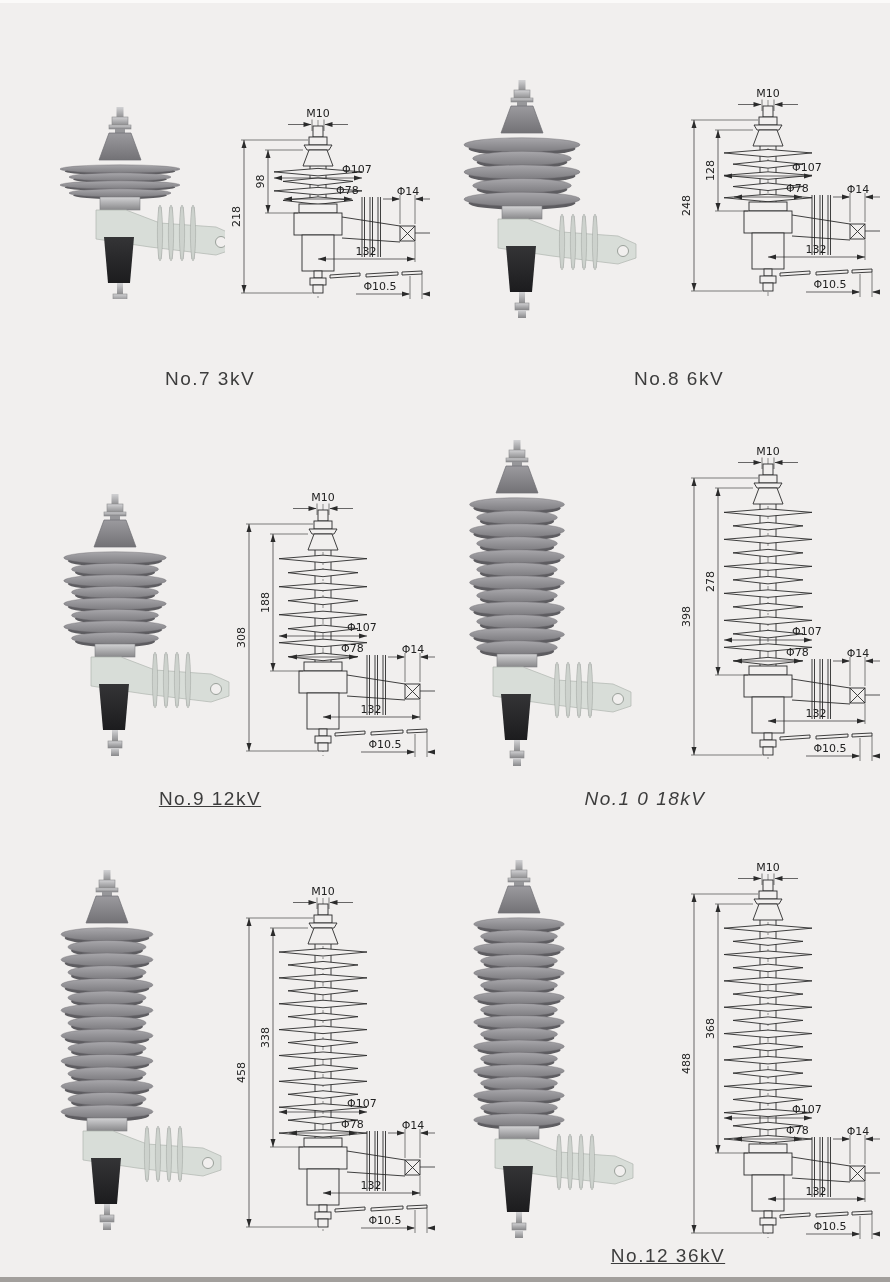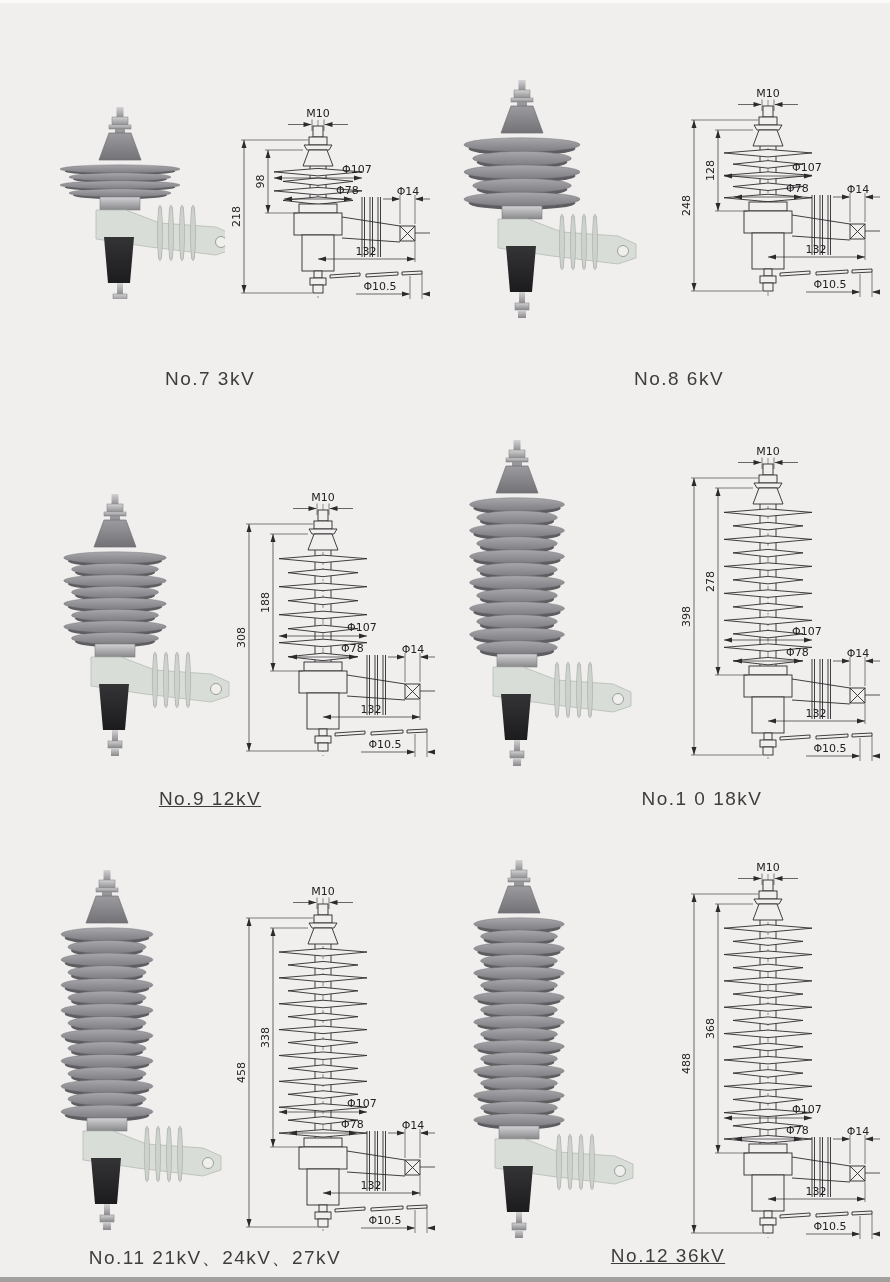--- a/index.html
+++ b/index.html
@@ -585,21 +585,21 @@
         <polygon points="16,34 13.5,42 18.5,42" fill="#2b2b2b"></polygon>
         <polygon points="16,311 13.5,303 18.5,303" fill="#2b2b2b"></polygon>
         <text x="12" y="172.5" fill="#222" font-size="11" text-anchor="middle" font-family="&quot;DejaVu Sans&quot;,sans-serif" transform="rotate(-90 12 172.5)">398</text>
         <line x1="37" y1="44" x2="75" y2="44" stroke="#2b2b2b" stroke-width="0.6"></line>
         <line x1="37" y1="231" x2="70" y2="231" stroke="#2b2b2b" stroke-width="0.6"></line>
         <line x1="40" y1="44" x2="40" y2="231" stroke="#2b2b2b" stroke-width="0.7"></line>
         <polygon points="40,44 37.5,52 42.5,52" fill="#2b2b2b"></polygon>
         <polygon points="40,231 37.5,223 42.5,223" fill="#2b2b2b"></polygon>
         <text x="36" y="137.5" fill="#222" font-size="11" text-anchor="middle" font-family="&quot;DejaVu Sans&quot;,sans-serif" transform="rotate(-90 36 137.5)">278</text>
       </svg>
-    <div class="product-label" id="lb3" style="left: 702px; top: 788px;">No.1 0 18kV</div>
+    <div class="product-label" id="lb3" style="left: 645px; top: 788px; font-style: italic;">No.1 0 18kV</div>
   </div>
 
   <div class="cell">
     <svg class="photo-svg" id="ph4" viewBox="0 0 218 364" style="left: 22px; top: 866px; width: 218px; height: 364px;">
         <defs>
           <linearGradient id="m5" x1="0" y1="0" x2="0" y2="1">
             <stop offset="0%" stop-color="#d2d2d4"></stop>
             <stop offset="100%" stop-color="#88888a"></stop>
           </linearGradient>
           <linearGradient id="s5" x1="0" y1="0" x2="0" y2="1">
@@ -751,21 +751,20 @@
         <polygon points="16,34 13.5,42 18.5,42" fill="#2b2b2b"></polygon>
         <polygon points="16,343 13.5,335 18.5,335" fill="#2b2b2b"></polygon>
         <text x="12" y="188.5" fill="#222" font-size="11" text-anchor="middle" font-family="&quot;DejaVu Sans&quot;,sans-serif" transform="rotate(-90 12 188.5)">458</text>
         <line x1="37" y1="44" x2="75" y2="44" stroke="#2b2b2b" stroke-width="0.6"></line>
         <line x1="37" y1="263" x2="70" y2="263" stroke="#2b2b2b" stroke-width="0.6"></line>
         <line x1="40" y1="44" x2="40" y2="263" stroke="#2b2b2b" stroke-width="0.7"></line>
         <polygon points="40,44 37.5,52 42.5,52" fill="#2b2b2b"></polygon>
         <polygon points="40,263 37.5,255 42.5,255" fill="#2b2b2b"></polygon>
         <text x="36" y="153.5" fill="#222" font-size="11" text-anchor="middle" font-family="&quot;DejaVu Sans&quot;,sans-serif" transform="rotate(-90 36 153.5)">338</text>
       </svg>
-    <div class="product-label" id="lb4" style="left: 215px; top: 1245px;">No.11  21kV、24kV、27kV</div>
   </div>
 
   <div class="cell">
     <svg class="photo-svg" id="ph5" viewBox="0 0 215 382" style="left: 434px; top: 856px; width: 215px; height: 382px;">
         <defs>
           <linearGradient id="m6" x1="0" y1="0" x2="0" y2="1">
             <stop offset="0%" stop-color="#d2d2d4"></stop>
             <stop offset="100%" stop-color="#88888a"></stop>
           </linearGradient>
           <linearGradient id="s6" x1="0" y1="0" x2="0" y2="1">

